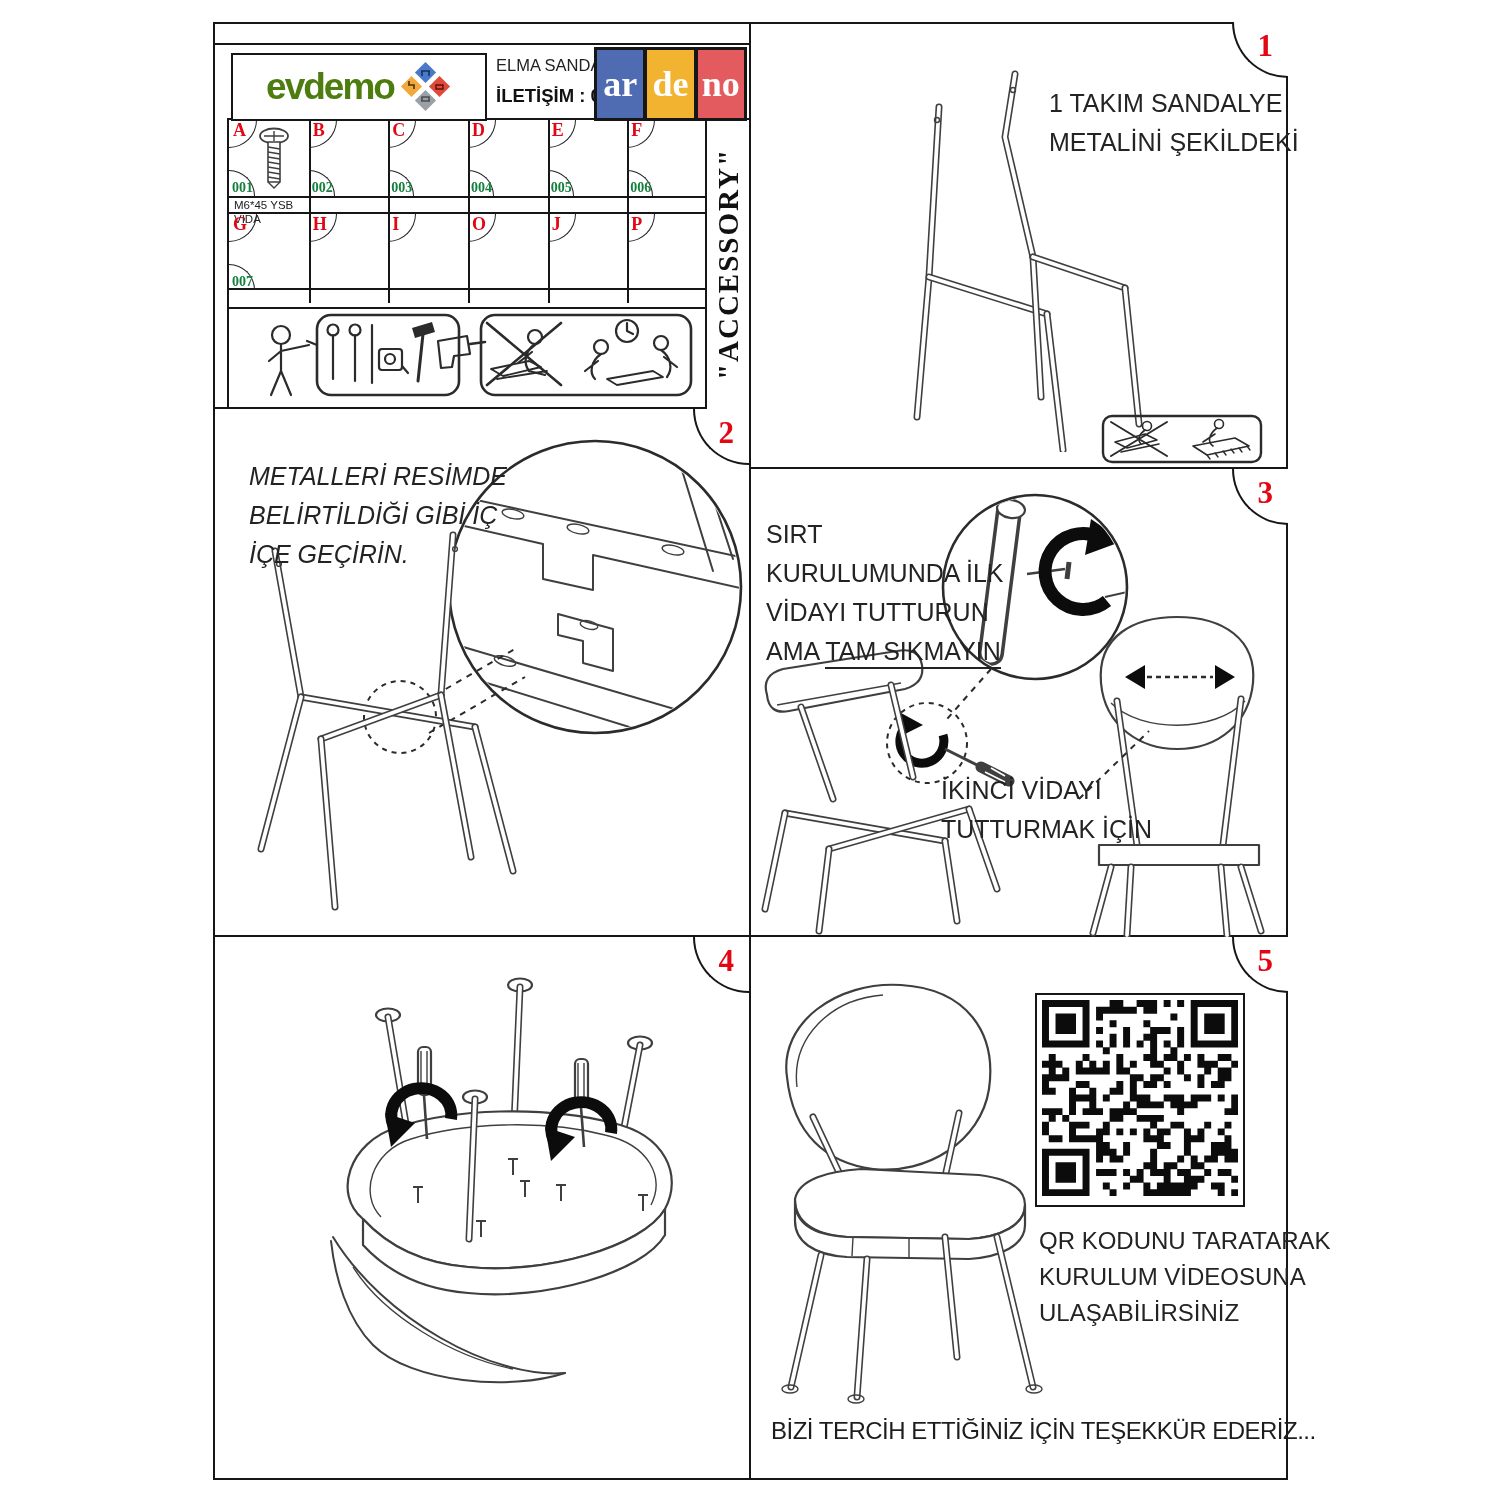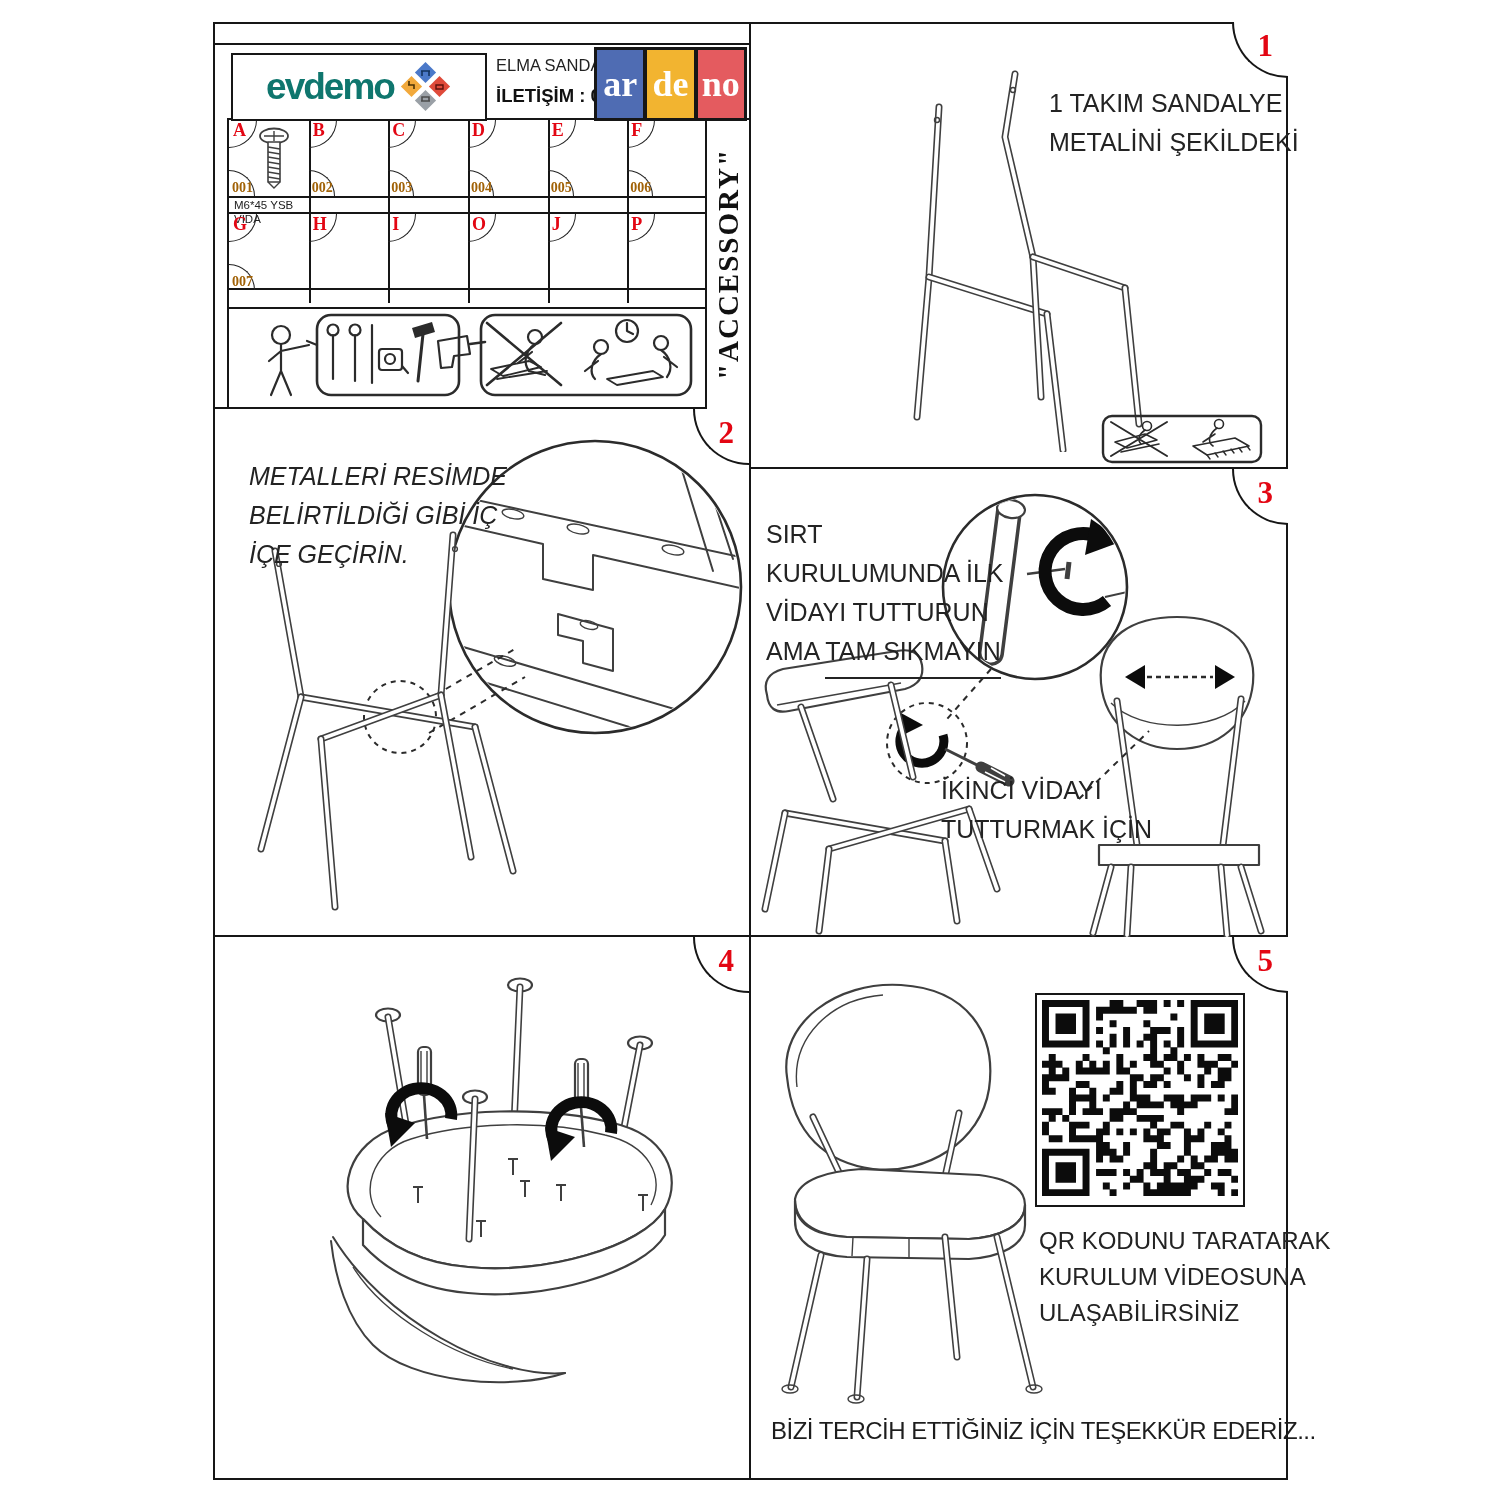--- a/index.html
+++ b/index.html
@@ -15,53 +15,53 @@
   #panel2,#panel4,#panel3,#panel5{border-top:2px solid #161616;}
   
   .qarc{position:absolute;top:0;right:0;width:54px;height:54px;background:#fff;
         border-left:2px solid #161616;border-bottom:2px solid #161616;
         border-bottom-left-radius:100% 100%;z-index:6;}
   .stepnum{position:absolute;top:6px;right:15px;font:bold 31px "Liberation Serif",serif;
            color:#e30613;z-index:7;}
   
   .evbox{left:231px;top:53px;width:252px;height:64px;border:2px solid #161616;background:#fff;
          display:flex;align-items:center;justify-content:center;gap:6px;z-index:3;}
-  .evbrand{font-weight:bold;font-size:37px;letter-spacing:-2px;color:#0f766e;}
+  .evbrand{font-weight:bold;font-size:37px;letter-spacing:-2px;color:#4d7c0f;}
   .titleblock{left:496px;top:56px;width:200px;z-index:3;}
   .title1{font-size:16.5px;color:#222;white-space:nowrap;}
   .title2{font-size:18.5px;font-weight:bold;color:#111;margin-top:10px;white-space:nowrap;}
   .ardeno{left:594px;top:47px;width:153px;height:74px;background:#161616;display:flex;gap:4px;
           padding:3px;box-sizing:border-box;z-index:3;}
   .arseg{flex:1;display:flex;align-items:center;justify-content:center;
          font:bold 36px "Liberation Serif",serif;color:#fff;}
   
   .ptable{left:227px;top:118px;width:478px;height:187px;border:2px solid #161616;background:#fff;z-index:2;}
   .colline{position:absolute;top:0;width:2px;height:183px;background:#161616;}
   .rowline{position:absolute;left:0;width:100%;height:2px;background:#161616;}
   .pcell{position:absolute;height:76px;width:16.66%;}
   .pcell .arc-tl{position:absolute;top:0;left:0;width:27px;height:27px;
         border-right:1.6px solid #222;border-bottom:1.6px solid #222;
         border-bottom-right-radius:100% 100%;}
   .pcell .arc-bl{position:absolute;bottom:0;left:0;width:25px;height:25px;
         border-top:1.6px solid #222;border-right:1.6px solid #222;
         border-top-right-radius:100% 100%;}
   .cell-letter{position:absolute;top:0px;left:4px;font:bold 18px "Liberation Serif",serif;color:#e30613;}
-  .cell-number{position:absolute;bottom:0px;left:3px;font:bold 14px "Liberation Serif",serif;color:#a16207;}
+  .cell-number{position:absolute;bottom:0px;left:3px;font:bold 14px "Liberation Serif",serif;color:#15803d;}
   .caprow{position:absolute;left:0;width:100%;height:14px;font-size:11.5px;color:#222;}
   .capcell{position:absolute;top:0;height:14px;line-height:14px;padding-left:5px;width:16.66%;}
   
   .accbox{left:705px;top:118px;width:42px;height:289px;border:2px solid #161616;background:#fff;
           display:flex;align-items:center;justify-content:center;z-index:2;}
   .acctext{writing-mode:vertical-rl;transform:rotate(180deg);
            font:bold 29px "Liberation Serif",serif;letter-spacing:2px;color:#111;white-space:nowrap;}
   
   .toolsrow{left:227px;top:305px;width:478px;height:102px;border-left:2px solid #161616;z-index:2;}
   
   .steptext{font-size:25px;line-height:39px;color:#232323;z-index:3;white-space:nowrap;}
-  .uline{border-bottom:2.4px solid #232323;padding-bottom:12px;}
+  .uline{border-bottom:2.4px solid #232323;padding-bottom:2px;}
   
   .ln{stroke:#3f3f3f;stroke-width:2;fill:none;stroke-linejoin:round;stroke-linecap:round;}
   .thin{stroke:#3f3f3f;stroke-width:1.4;fill:none;}
   .shape{fill:#fff;stroke:#3f3f3f;stroke-width:2.2;stroke-linejoin:round;}
   .tube{stroke:#3f3f3f;stroke-width:7;fill:none;stroke-linecap:round;stroke-linejoin:round;}
   .tube-w{stroke:#fff;stroke-width:3.8;fill:none;stroke-linecap:round;stroke-linejoin:round;}
   .dash{stroke:#2b2b2b;stroke-width:2;fill:none;stroke-dasharray:6 6;}
   .blk{fill:#0c0c0c;}
   .barrow{stroke:#0c0c0c;stroke-width:13;fill:none;}
   .pict{stroke:#2b2b2b;stroke-width:2.2;fill:none;stroke-linecap:round;stroke-linejoin:round;}

